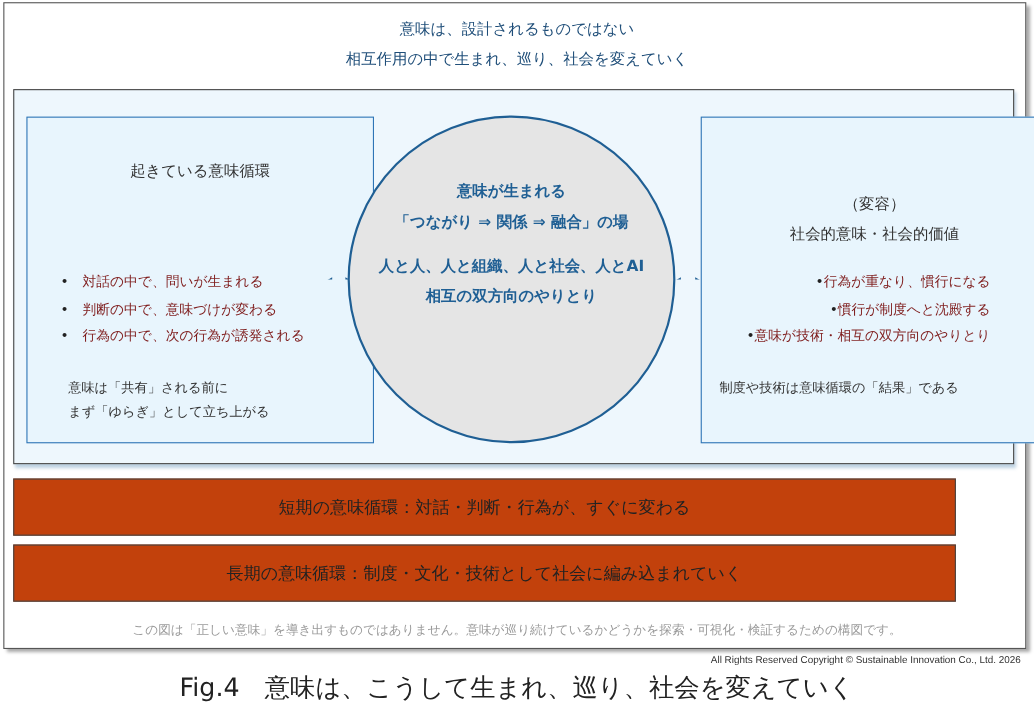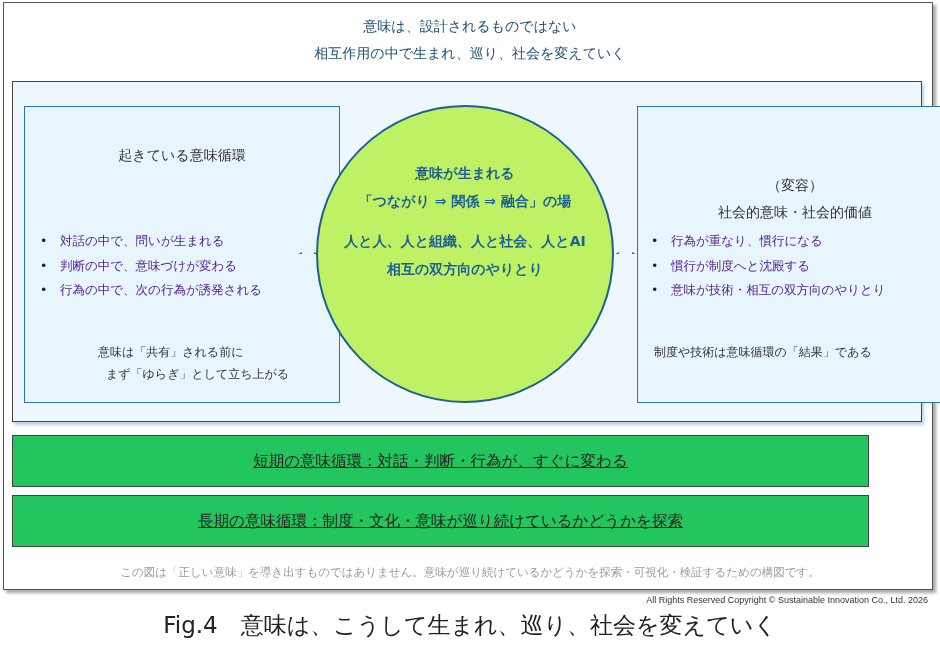--- a/index.html
+++ b/index.html
@@ -6,30 +6,30 @@
   body { width:940px; height:649px; position:relative; overflow:hidden;
          font-family:"DejaVu Sans", "Liberation Sans", sans-serif; color:#333; }
   .frame { position:absolute; left:3px; top:2px; width:928px; height:586px;
            border:1.5px solid #555; background:#fff; box-shadow:3px 3px 3px rgba(0,0,0,0.35); }
   .headline { position:absolute; left:0; width:940px; text-align:center; font-size:14px; color:#1f4e79; }
   .panel { position:absolute; left:12px; top:81px; width:908px; height:339px;
            border:1.5px solid #444; background:#eef7fd; box-shadow:2px 3px 3px rgba(60,120,170,0.35); }
   .side { position:absolute; top:106px; width:316px; height:297px; border:1.5px solid #2e75b6;
           background:#e8f5fd; box-sizing:border-box; }
   .side .title { position:absolute; left:0; width:100%; text-align:center; font-size:14px; color:#333; }
-  .side ul { position:absolute; margin:1px; padding:0; list-style:none; font-size:12.5px; color:#4c1d95; }
+  .side ul { position:absolute; margin:16px; padding:0; list-style:none; font-size:12.5px; color:#7f1d1d; }
   .side li { height:24.5px; line-height:24.5px; white-space:nowrap; }
   .side li::before { content:"\2022"; display:inline-block; width:20px; color:#222; }
   .side .note { position:absolute; font-size:12px; color:#333; line-height:22px; white-space:nowrap; }
   .circle { position:absolute; left:316px; top:105px; width:298px; height:298px; border-radius:50%;
-            border:2.5px solid #1f5f94; background:#bef264; box-sizing:border-box; }
+            border:2.5px solid #1f5f94; background:#e5e5e5; box-sizing:border-box; }
   .ctext { position:absolute; left:0; width:100%; text-align:center; font-weight:bold; color:#1f5f94; white-space:nowrap; }
   .arrow { position:absolute; top:253px; height:4px; }
-  .bar { position:absolute; left:12px; width:857px; height:52px; border:1.5px solid #444; background:#22c55e;
-         box-sizing:border-box; text-align:center; line-height:50px; font-size:15.5px; color:#222;text-decoration:underline; }
+  .bar { position:absolute; left:12px; width:857px; height:52px; border:1.5px solid #444; background:#c2410c;
+         box-sizing:border-box; text-align:center; line-height:50px; font-size:15.5px; color:#222; }
   .disclaimer { position:absolute; left:0; width:940px; top:565px; text-align:center; font-size:11.5px; color:#9a9a9a; }
   .copyright { position:absolute; right:12px; top:595px; font-size:9px; color:#333; font-family:"Liberation Sans", sans-serif; }
   .caption { position:absolute; left:0; width:940px; top:610px; text-align:center; font-size:23px; color:#222; }
 </style>
 </head>
 <body>
 
 <div class="frame"></div>
 
 <div class="headline" style="top:18px;">意味は、設計されるものではない</div>
@@ -37,22 +37,22 @@
 
 <div class="panel"></div>
 
 <div class="side" style="left:24px;">
   <div class="title" style="top:40px;">起きている意味循環</div>
   <ul style="left:14px; top:121px;">
     <li>対話の中で、問いが生まれる</li>
     <li>判断の中で、意味づけが変わる</li>
     <li>行為の中で、次の行為が誘発される</li>
   </ul>
-  <div class="note" style="left:37px; top:234px;margin-left:36px;">意味は「共有」される前に</div>
-  <div class="note" style="left:37px; top:256px;margin-left:44px;">まず「ゆらぎ」として立ち上がる</div>
+  <div class="note" style="left:37px; top:234px;">意味は「共有」される前に</div>
+  <div class="note" style="left:37px; top:256px;">まず「ゆらぎ」として立ち上がる</div>
 </div>
 
 <svg class="arrow" style="left:297px; top:250px;" width="22" height="10">
   <line x1="3" y1="5" x2="19" y2="5" stroke="#1f5f94" stroke-width="1.5"></line>
   <polygon points="0,5 5,2 5,8" fill="#1f5f94"></polygon>
   <polygon points="22,5 17,2 17,8" fill="#1f5f94"></polygon>
 </svg>
 
 <div class="circle">
   <div class="ctext" style="top:58px; font-size:14px;">意味が生まれる</div>
@@ -63,28 +63,28 @@
 
 <svg class="arrow" style="left:614px; top:250px;" width="23" height="10">
   <line x1="3" y1="5" x2="20" y2="5" stroke="#1f5f94" stroke-width="1.5"></line>
   <polygon points="0,5 5,2 5,8" fill="#1f5f94"></polygon>
   <polygon points="23,5 18,2 18,8" fill="#1f5f94"></polygon>
 </svg>
 
 <div class="side" style="left:637px;">
   <div class="title" style="top:52px;margin-top:45px;">社会的意味・社会的価値</div>
   <div class="title" style="top:70px;">（変容）</div>
-  <ul style="left:12px; top:121px;">
+  <ul style="left:12px; top:121px;text-align:right;">
     <li>行為が重なり、慣行になる</li>
     <li>慣行が制度へと沈殿する</li>
     <li>意味が技術・相互の双方向のやりとり</li>
   </ul>
   <div class="note" style="left:16px; top:234px;">制度や技術は意味循環の「結果」である</div>
 </div>
 
 <div class="bar" style="top:435px;">短期の意味循環：対話・判断・行為が、すぐに変わる</div>
-<div class="bar" style="top:495px;">長期の意味循環：制度・文化・意味が巡り続けているかどうかを探索</div>
+<div class="bar" style="top:495px;">長期の意味循環：制度・文化・技術として社会に編み込まれていく</div>
 
 <div class="disclaimer">この図は「正しい意味」を導き出すものではありません。意味が巡り続けているかどうかを探索・可視化・検証するための構図です。</div>
 
 <div class="copyright">All Rights Reserved Copyright ©  Sustainable Innovation Co., Ltd.  2026</div>
 
 <div class="caption">Fig.4　意味は、こうして生まれ、巡り、社会を変えていく</div>
 
 </body></html>

